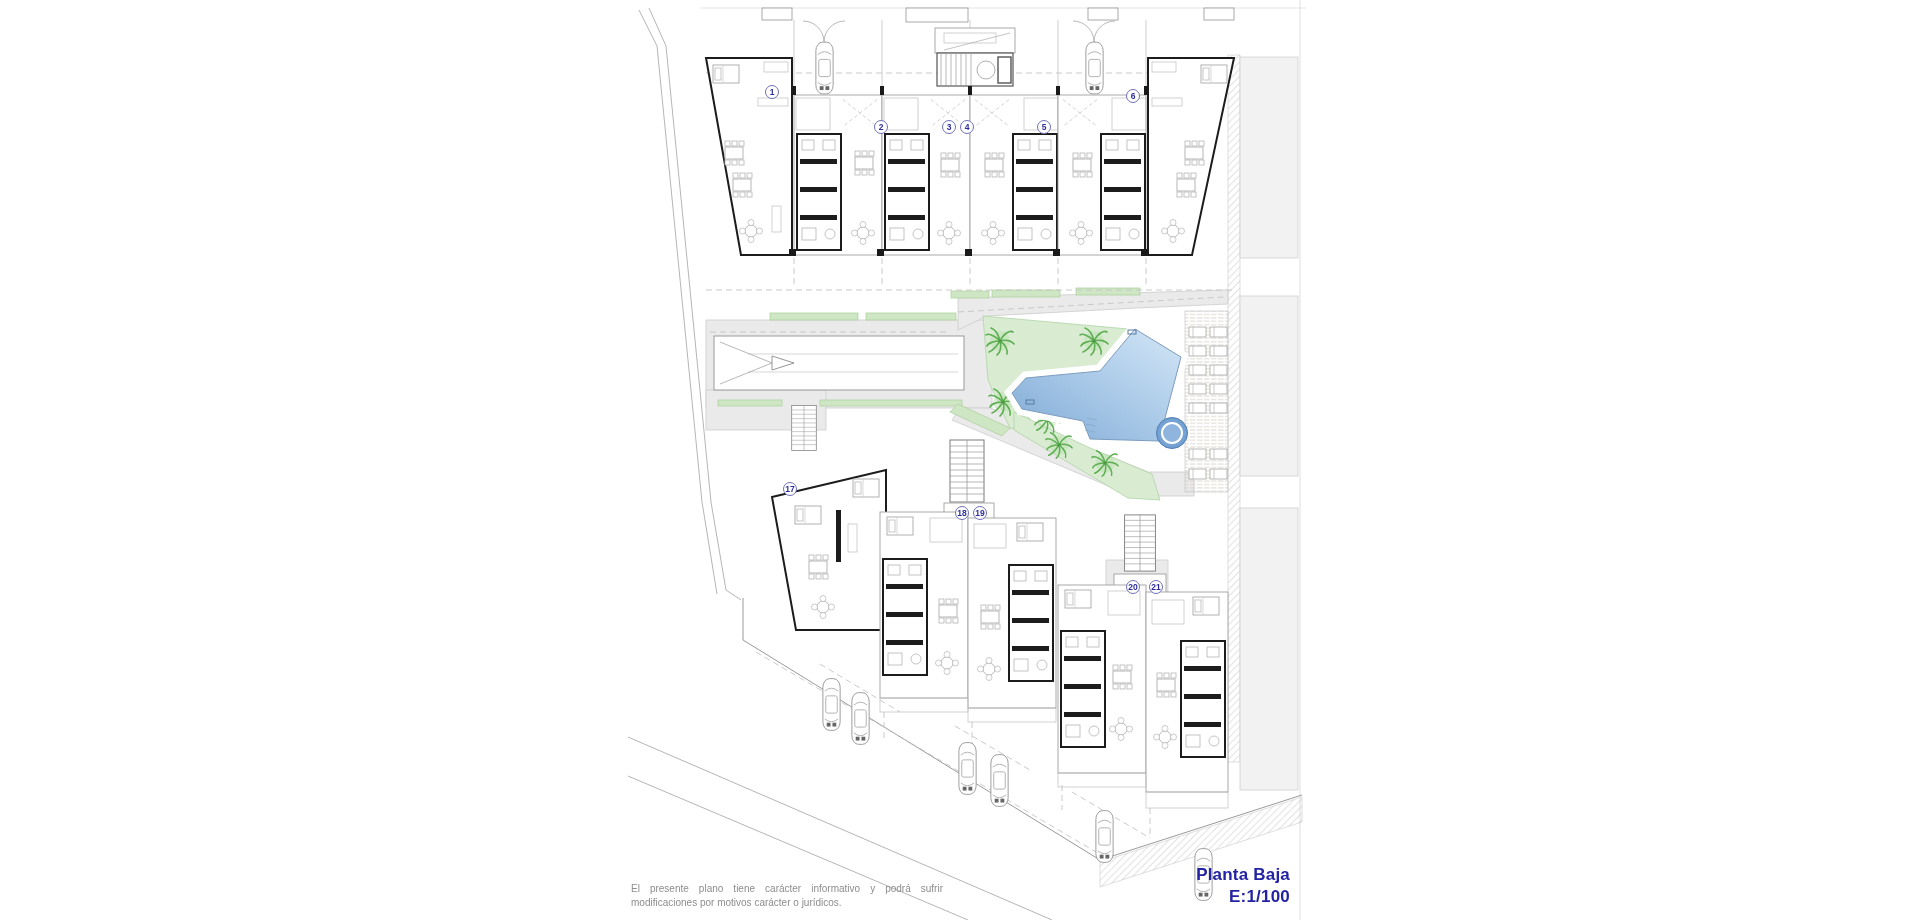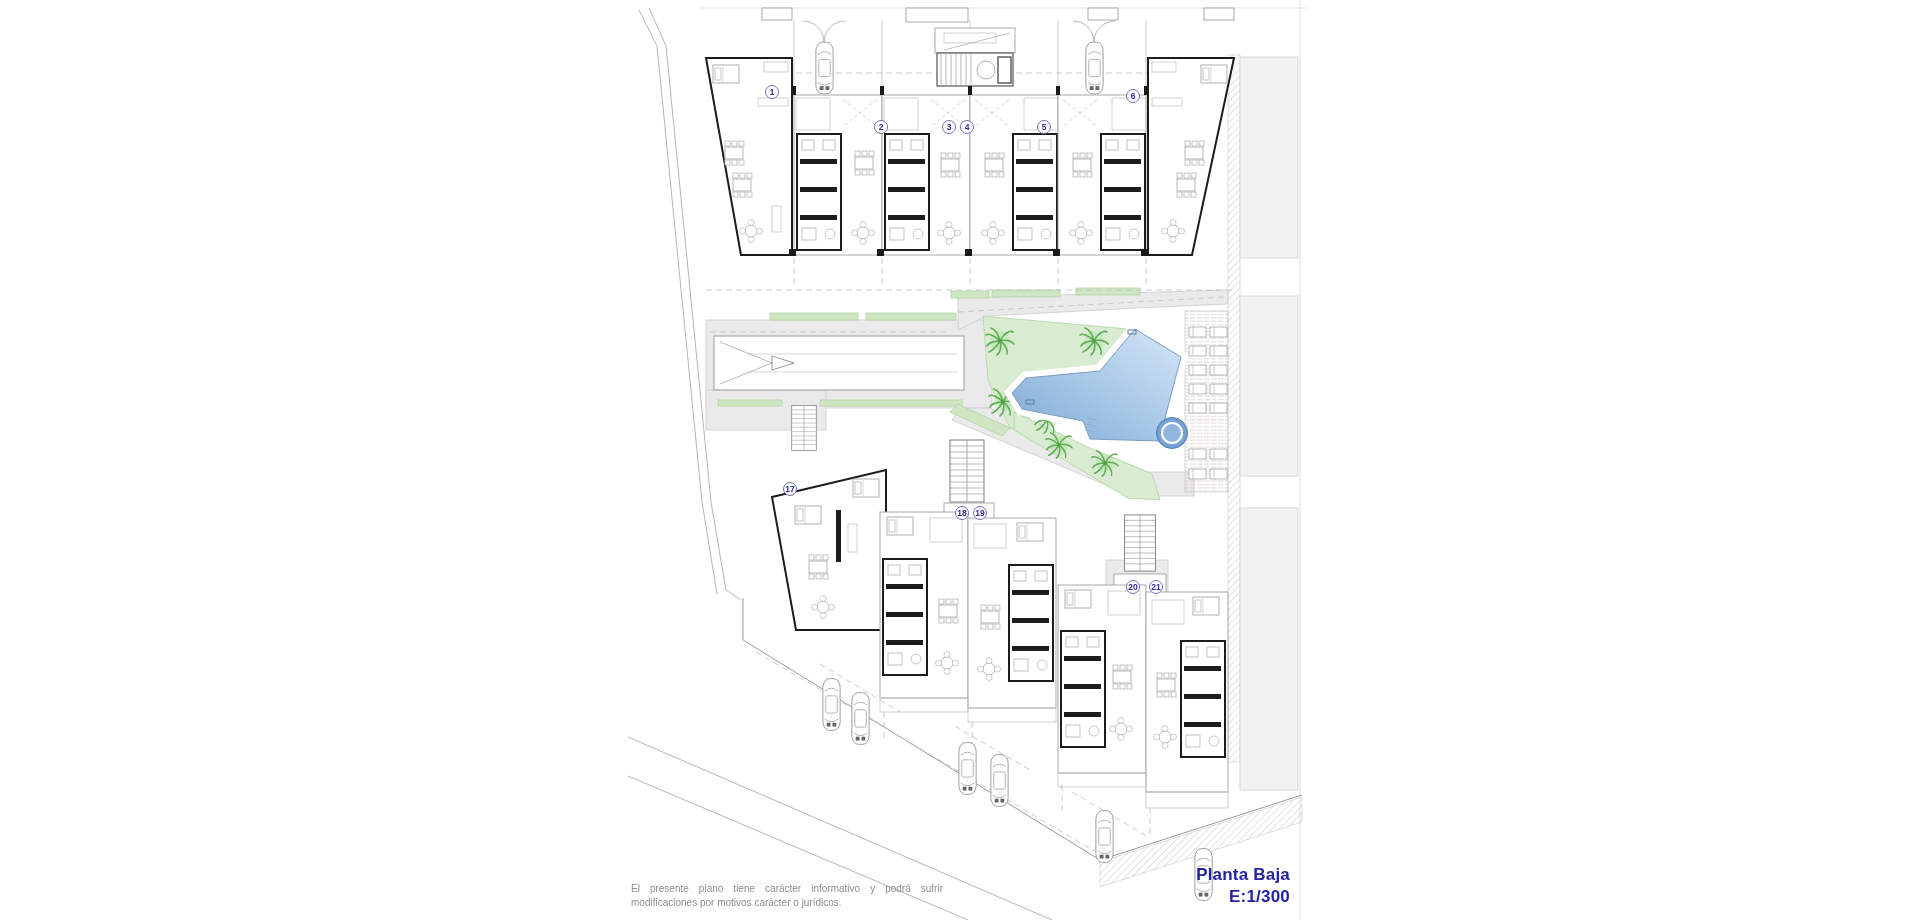--- a/index.html
+++ b/index.html
@@ -388,21 +388,21 @@
         </g>
     <g class="badge" transform="translate(1156,587)">
           <circle r="6.5"></circle>
           <text dy="3">21</text>
         </g>
   </g>
 </svg>
 
 <div class="plan-title">
   <div>Planta Baja</div>
-  <div>E:1/300</div>
+  <div>E:1/100</div>
 </div>
 
 <div class="disclaimer">
   <div class="l1">El presente plano tiene carácter informativo y podrá sufrir</div>
   <div class="l2">modificaciones por motivos carácter o jurídicos.</div>
 </div>
 
 </div>
 
 </body></html>

